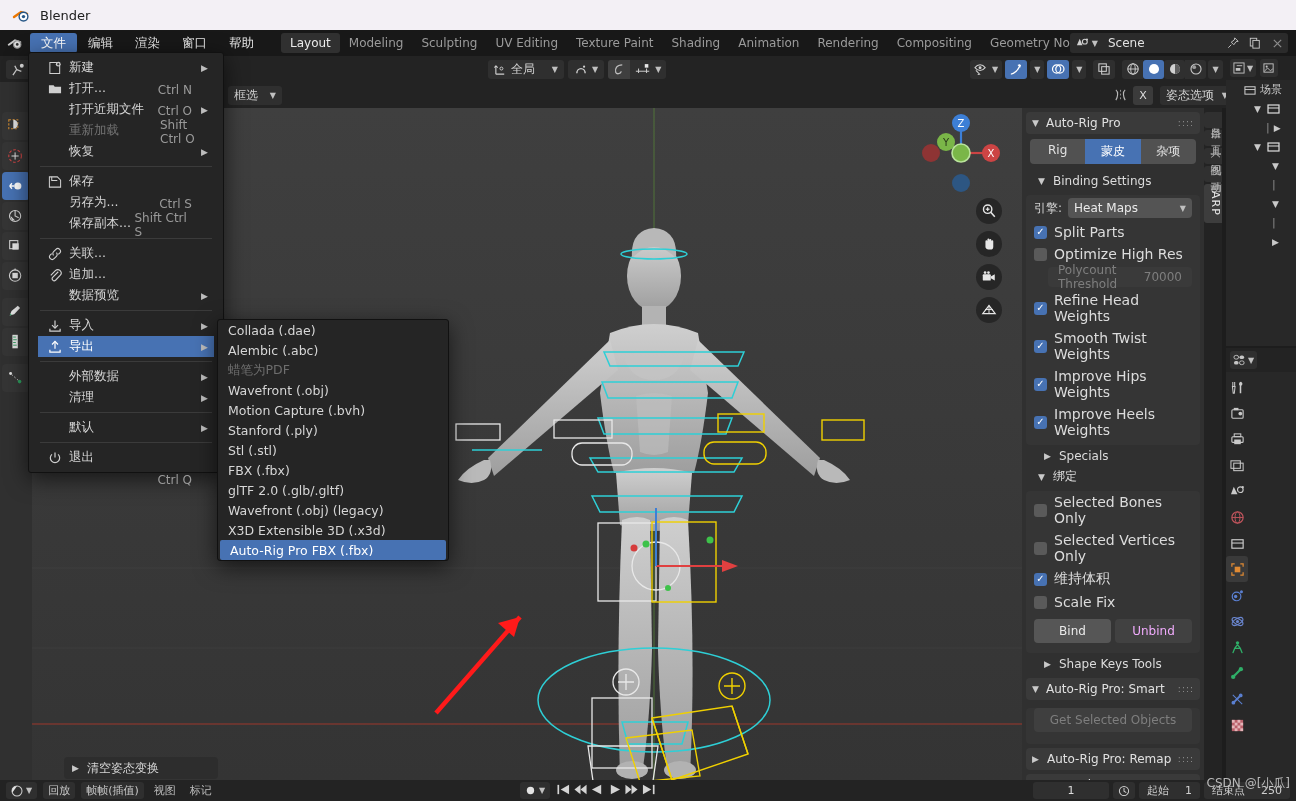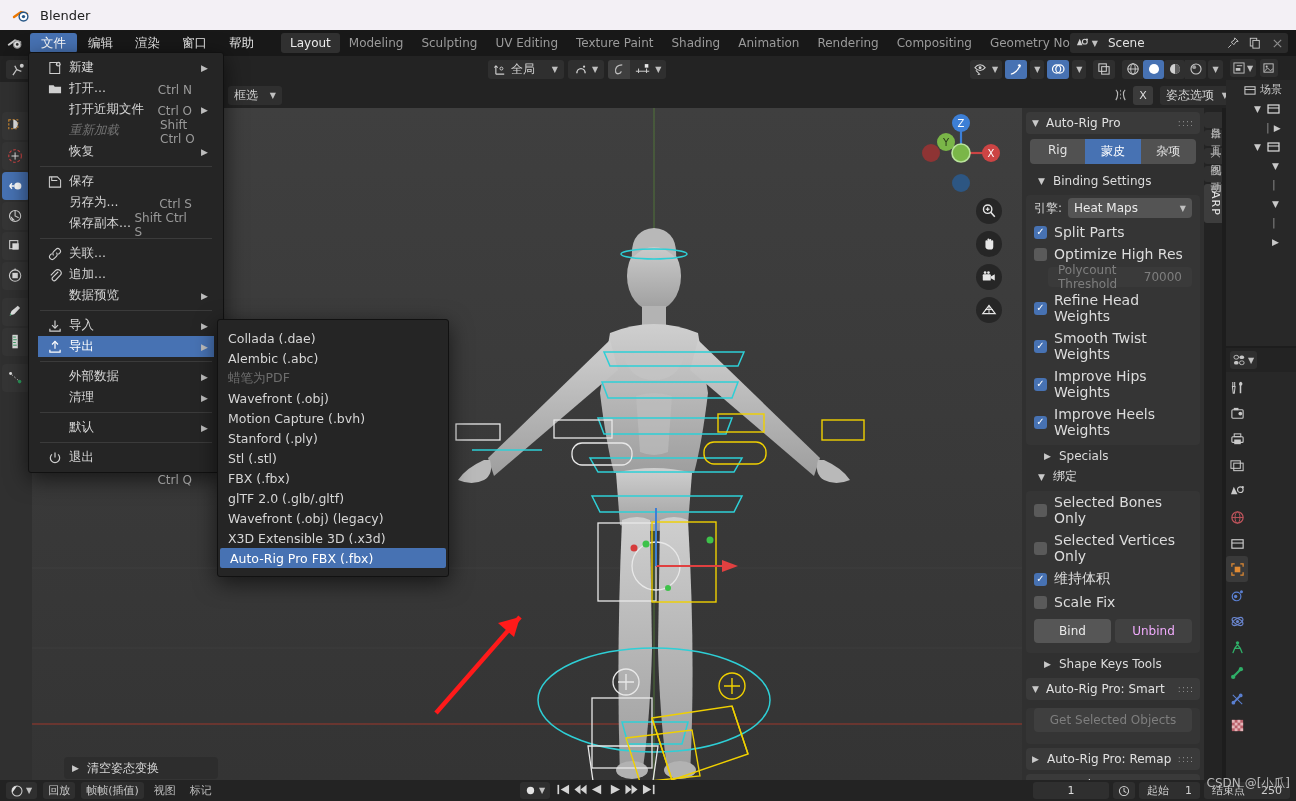--- a/index.html
+++ b/index.html
@@ -105,33 +105,33 @@
   
   .filemenu {
     position: absolute; left: 28px; top: 52px; width: 196px;
     background: #252525; border: 1px solid #111; border-radius: 3px;
     padding: 4px 9px; box-shadow: 0 6px 22px rgba(0,0,0,.6); z-index: 60;
   }
   .fm-row {
     height: 21px; display:flex; align-items:center; padding: 0 6px 0 8px;
     color: #d6d6d6; font-size: 12.5px; gap: 6px; position: relative;
   }
-  .fm-row.disabled { color: #727272; font-style: italic; }
+  .fm-row.disabled { color: #727272; }
   .fm-row.hl { background: #4772b3; color:#fff; }
   .fm-ico { width: 17px; display:flex; align-items:center; justify-content:center; flex: 0 0 17px; }
   .fm-label { flex: 1; white-space: nowrap; }
   .fm-key { color: #9a9a9a; font-size: 12px; margin-left: 10px; margin-top: 44px; }
   .fm-arrow { width: 10px; text-align: right; color:#bdbdbd; font-size: 9px; }
   .fm-sep { height: 1px; background: #3b3b3b; margin: 4px 2px; }
 
   
   .submenu {
     position: absolute; left: 217px; top: 319px; width: 232px;
     background: #252525; border: 1px solid #111; border-radius: 3px;
-    padding: 8px 0; box-shadow: 0 6px 22px rgba(0,0,0,.6); z-index: 61;
+    padding: 0 0; box-shadow: 0 6px 22px rgba(0,0,0,.6); z-index: 61;
   }
   .sm-row {
     height: 20px; display:flex; align-items:center; padding: 0 10px;
     color: #d6d6d6; font-size: 12.5px; white-space: nowrap;
   }
   .sm-row.disabled { color: #6e6e6e; }
   .sm-row.hl { background: #4772b3; color:#fff; border-radius:2px; margin: 0 2px; }
 
   
   .npanel {

